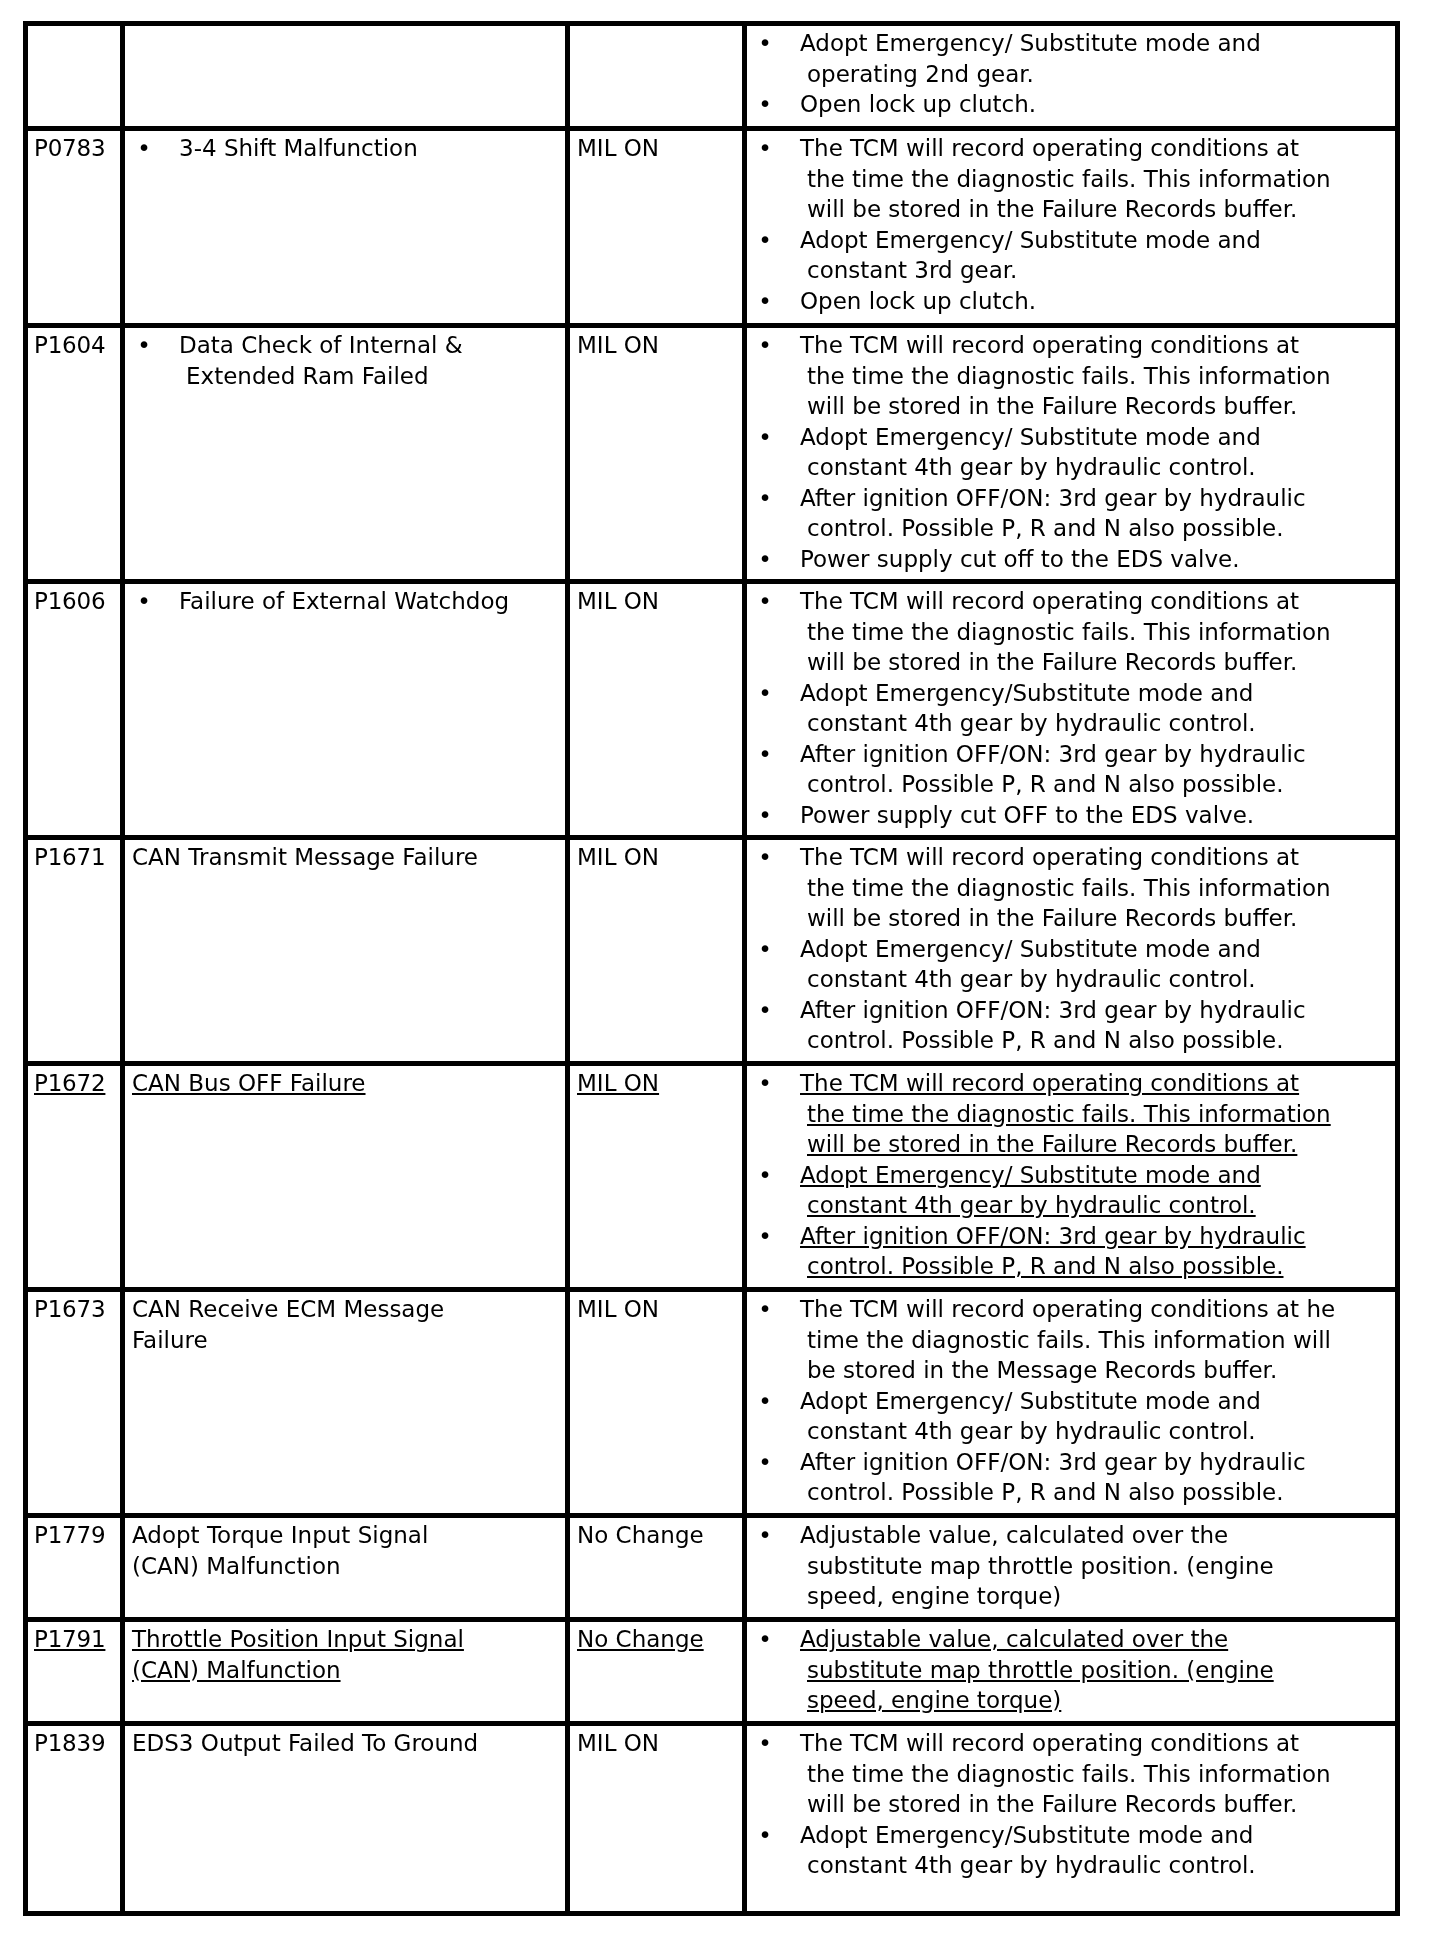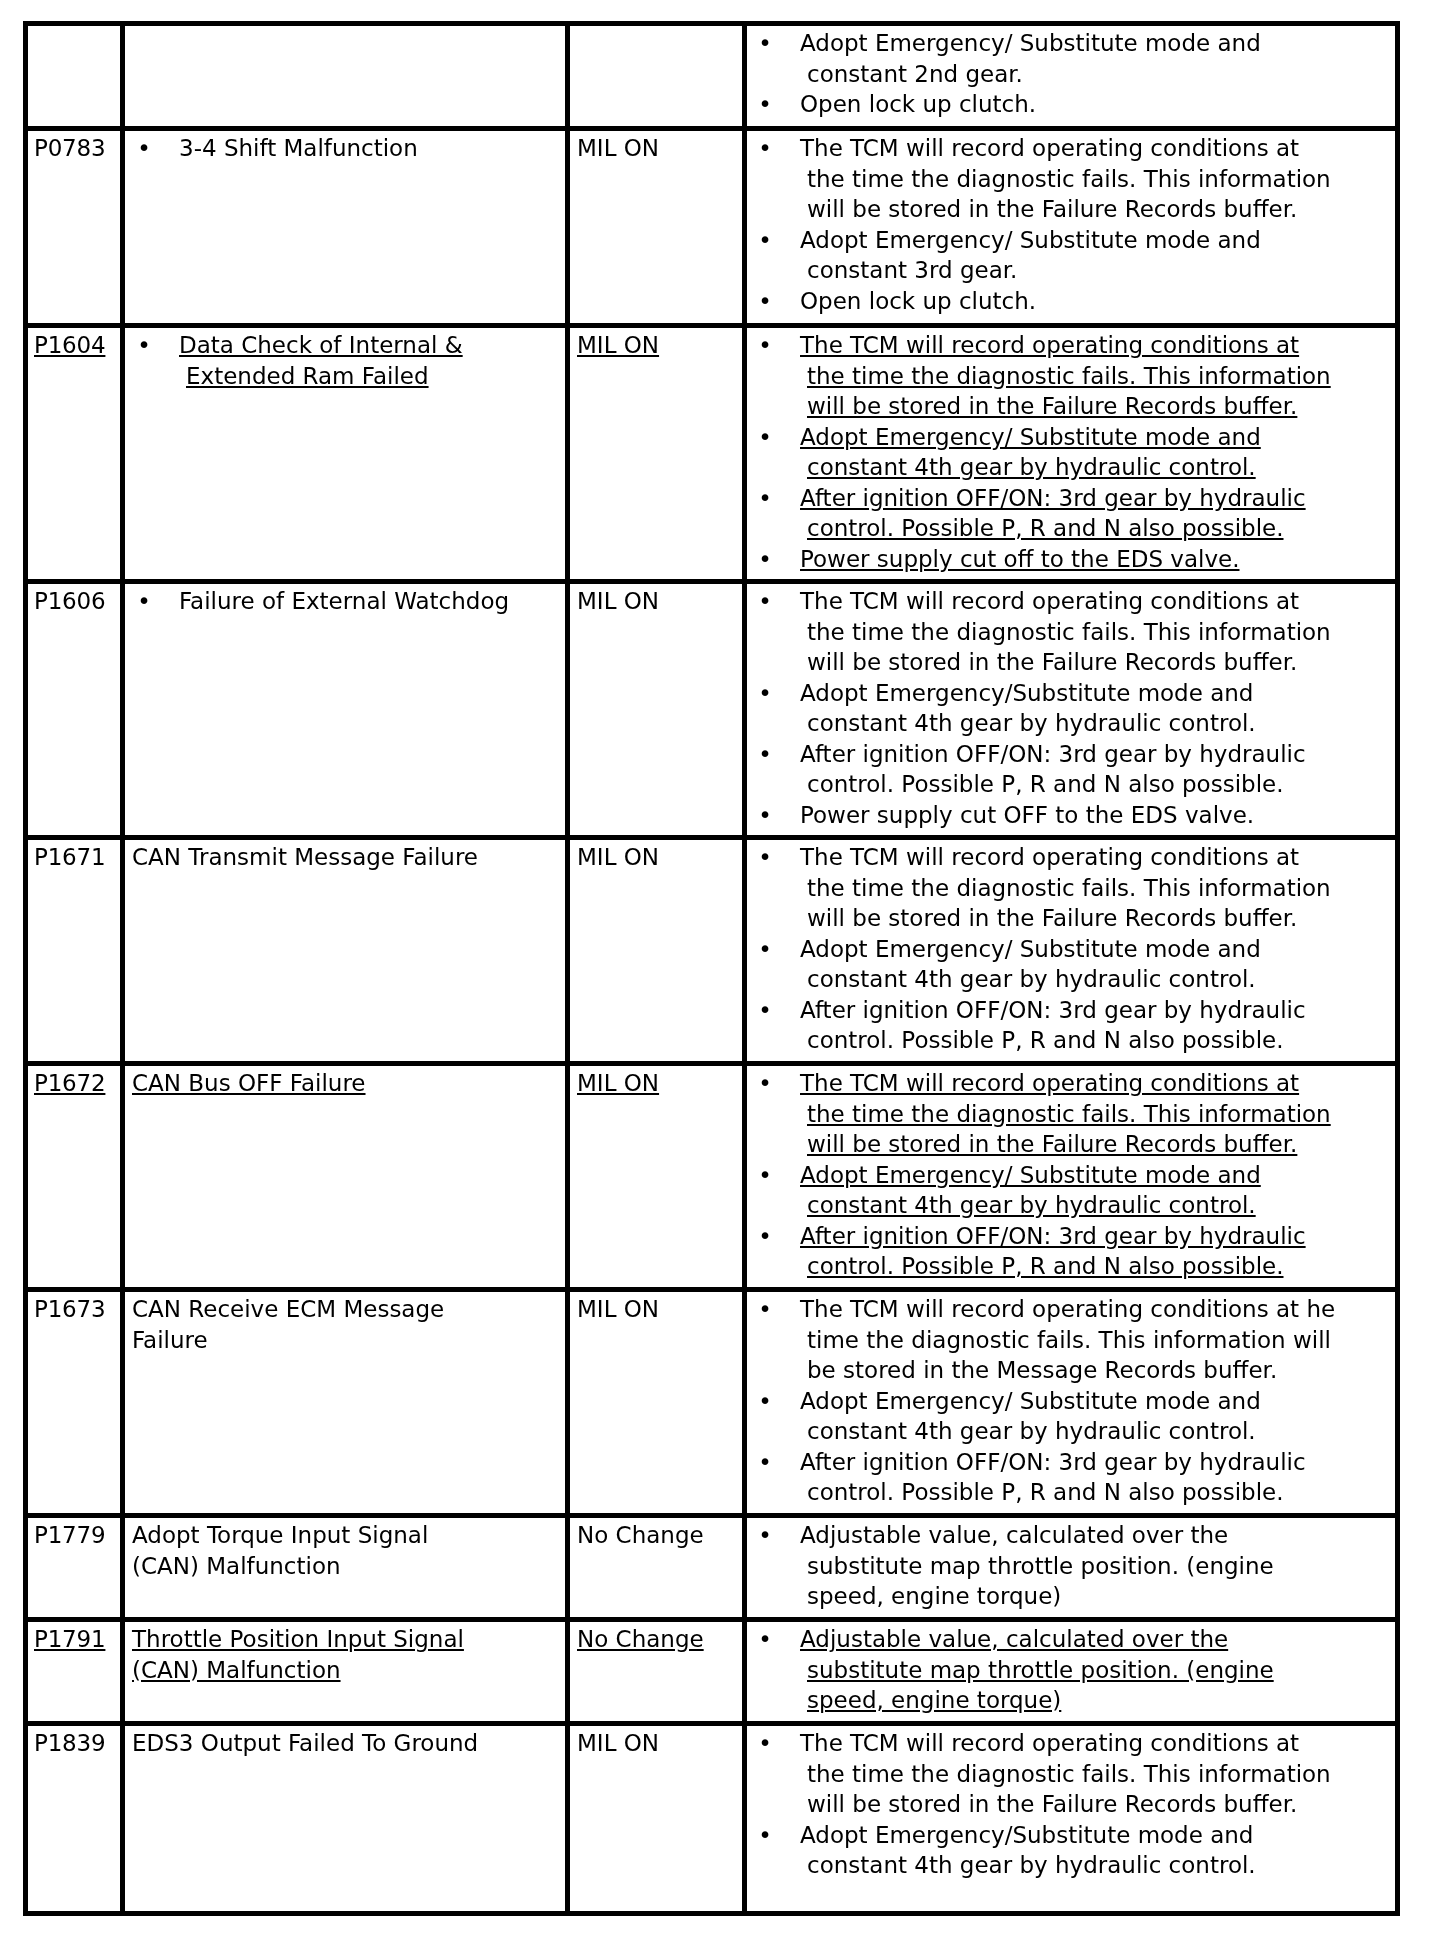--- a/index.html
+++ b/index.html
@@ -41,21 +41,21 @@
       <tr style="height: 105px;">
     <td class="code"><span></span></td>
     <td class="desc"></td>
     <td class="mil"><span></span></td>
     <td class="effect">
           <ul class="bl">
             <li>
               <span class="bullet">•</span>
               <span class="txt">
                 <span class="line">Adopt Emergency/ Substitute mode and</span>
-                <span class="line cont">constant 2nd gear.</span>
+                <span class="line cont">operating 2nd gear.</span>
               </span>
             </li>
             <li>
               <span class="bullet">•</span>
               <span class="txt">
                 <span class="line">Open lock up clutch.</span>
               </span>
             </li>
           </ul>
         </td>
@@ -92,21 +92,21 @@
             </li>
             <li>
               <span class="bullet">•</span>
               <span class="txt">
                 <span class="line">Open lock up clutch.</span>
               </span>
             </li>
           </ul>
         </td>
   </tr>
-      <tr style="height: 256px; text-decoration: underline;">
+      <tr style="height: 256px;">
     <td class="code"><span>P1604</span></td>
     <td class="desc">
           <ul class="bl desc-bullet">
             <li>
               <span class="bullet">•</span>
               <span class="txt">
                 <span class="line">Data Check of Internal &amp;</span>
                 <span class="line cont">Extended Ram Failed</span>
               </span>
             </li>

